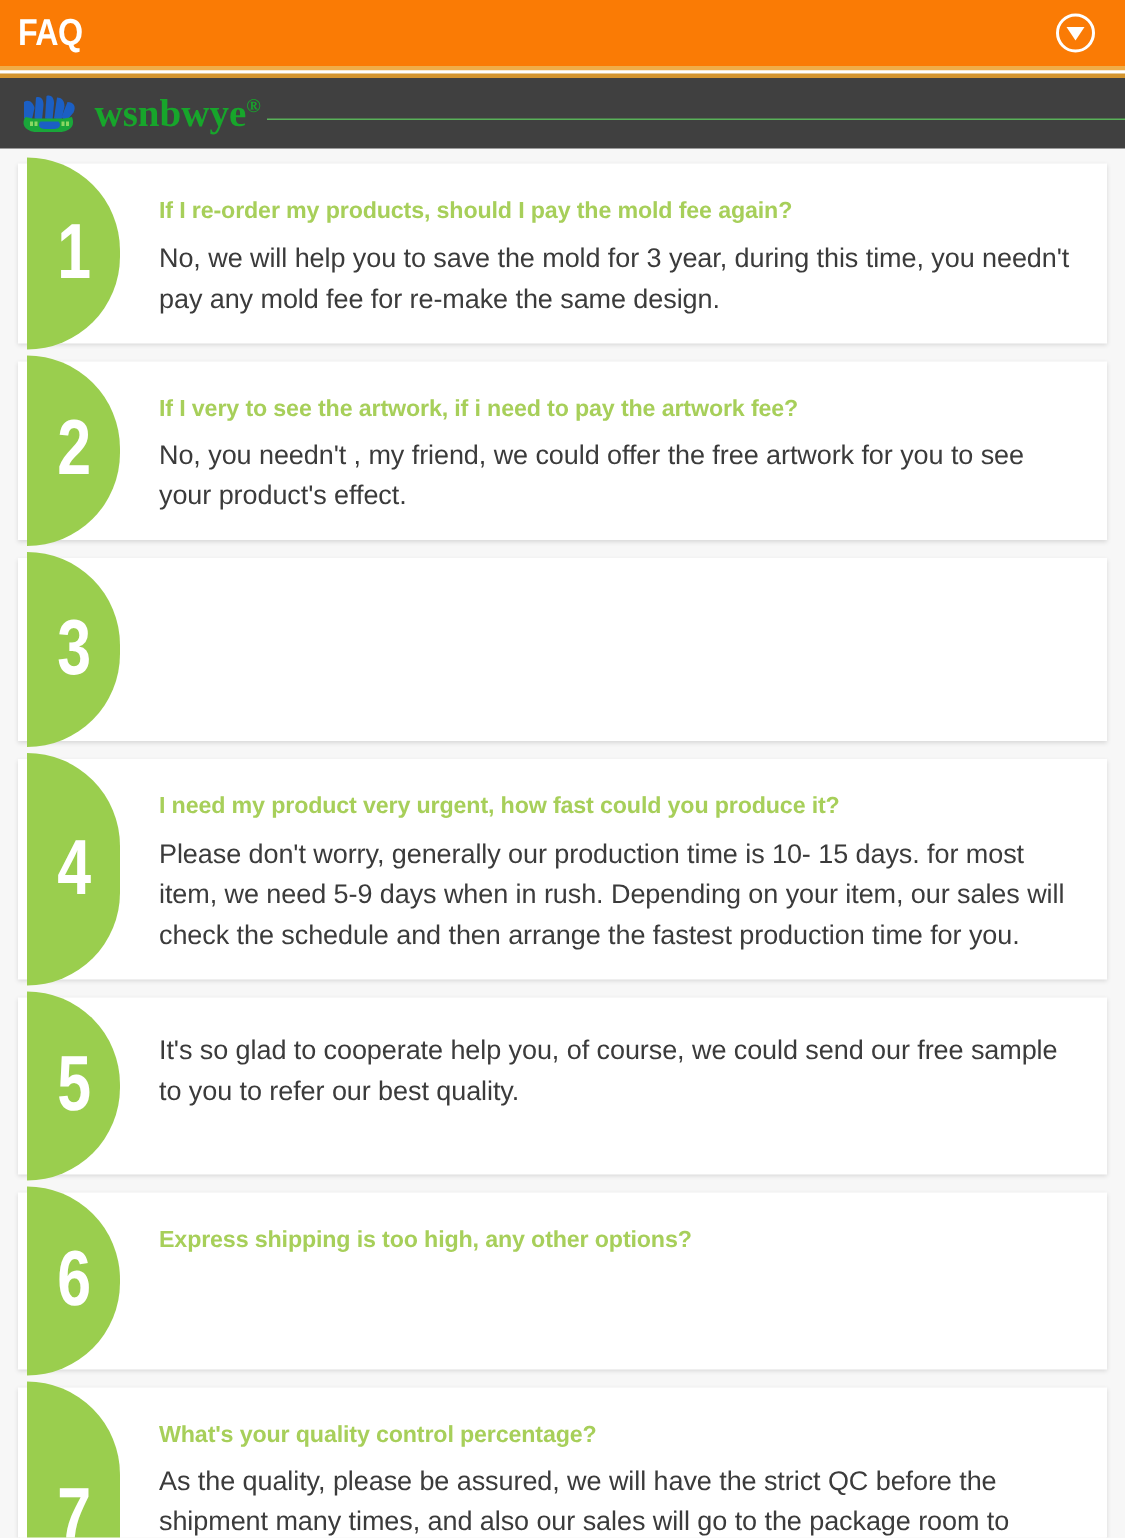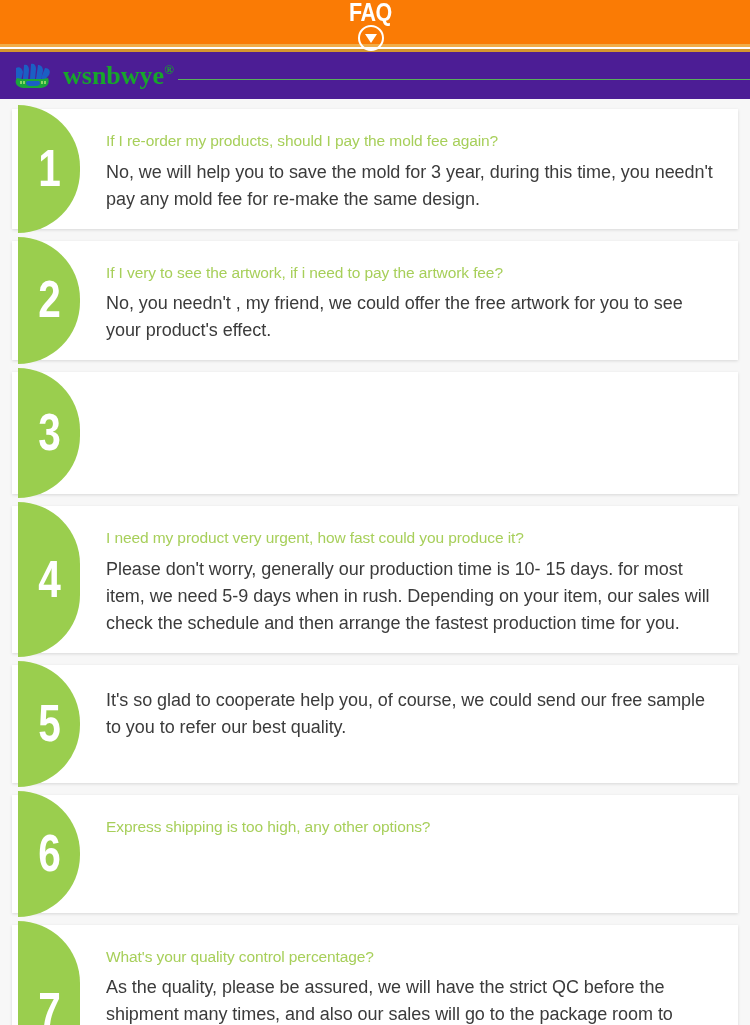--- a/index.html
+++ b/index.html
@@ -20,21 +20,20 @@
   }
 
   
   .banner {
     position: relative;
     height: 44px;
     background: #fa7b05;
     display: flex;
     align-items: center;
     padding: 0 14px 0 12px;
-    flex-direction: column;
   }
   .banner-title {
     color: #ffffff;
     font-size: 25px;
     font-weight: bold;
     letter-spacing: -0.5px;
     line-height: 1;
     transform: scaleX(0.86);
     transform-origin: left center;
     font-family: "Liberation Sans", sans-serif;
@@ -61,21 +60,21 @@
     margin-top: 1px;
   }
 
   .banner-rule-1 { height: 3px; background: #f0ad48; }
   .banner-rule-2 { height: 2px; background: #ffffff; }
   .banner-rule-3 { height: 3px; background: #d4952f; }
 
   
   .logo-strip {
     height: 47px;
-    background: #4c1d95;
+    background: #404040;
     display: flex;
     align-items: center;
     padding-left: 10px;
     position: relative;
   }
   .logo-mark { width: 46px; height: 28px; flex: 0 0 auto; }
   .logo-text {
     font-family: "Liberation Serif", serif;
     font-size: 26px;
     font-weight: bold;
@@ -140,21 +139,21 @@
     user-select: none;
   }
 
   .faq-body {
     flex: 1 1 auto;
     padding: 22px 24px 16px 26px;
   }
   .faq-q {
     color: #a7cf5a;
     font-size: 15.5px;
-    font-weight: normal;
+    font-weight: bold;
     line-height: 1.33;
     margin-bottom: 7px;
     letter-spacing: -0.1px;
   }
   .faq-a {
     color: #3b3b3b;
     font-size: 18px;
     line-height: 1.50;
     letter-spacing: -0.05px;
     max-width: 630px;

